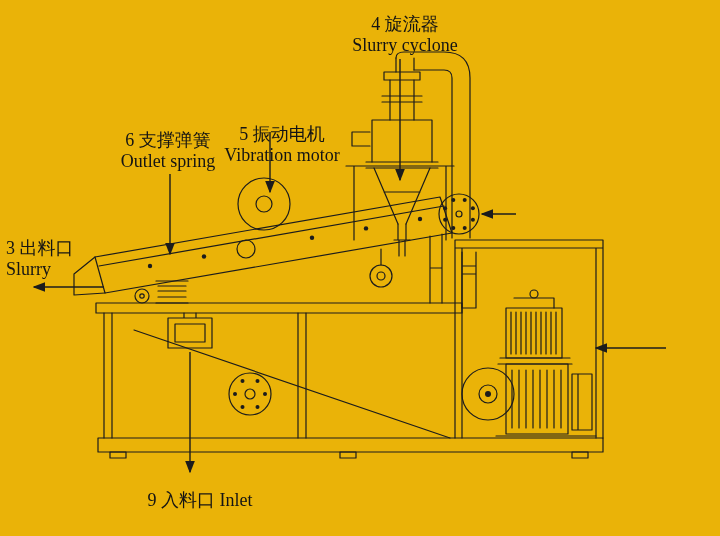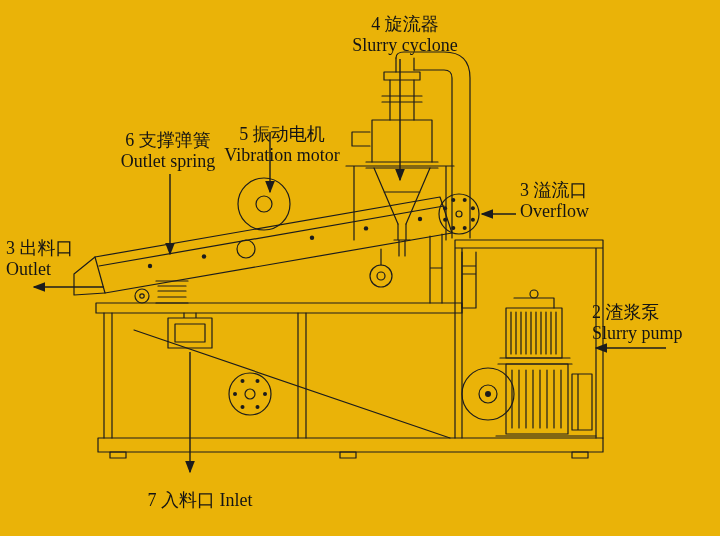--- a/index.html
+++ b/index.html
@@ -139,32 +139,24 @@
   <div class="label center" style="left:282px;top:90px;margin-top:34px;">
     <div>5 振动电机</div>
     <div>Vibration motor</div>
   </div>
 
   <div class="label center" style="left:168px;top:130px;">
     <div>6 支撑弹簧</div>
     <div>Outlet spring</div>
   </div>
 
-  <div class="label left" style="left:520px;top:180px;">
-    <div>3 溢流口</div>
-    <div>Overflow</div>
-  </div>
 
   <div class="label left" style="left:6px;top:238px;">
     <div>3 出料口</div>
-    <div>Outlet</div>
+    <div>Slurry</div>
   </div>
 
-  <div class="label left" style="left:592px;top:302px;">
-    <div>2 渣浆泵</div>
-    <div>Slurry pump</div>
-  </div>
 
   <div class="label center" style="left:200px;top:490px;">
-    <div>7 入料口 Inlet</div>
+    <div>9 入料口 Inlet</div>
   </div>
 
 </div>
 
 </body></html>

